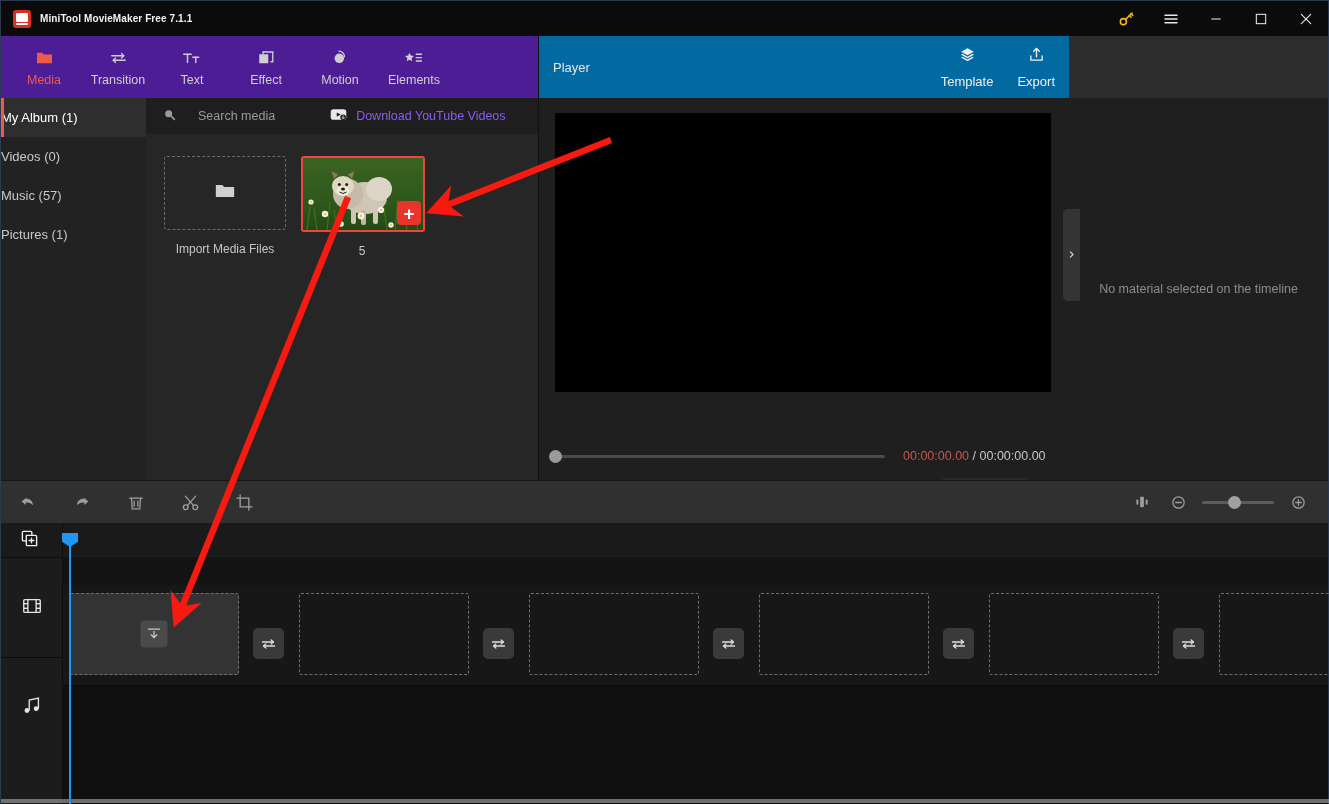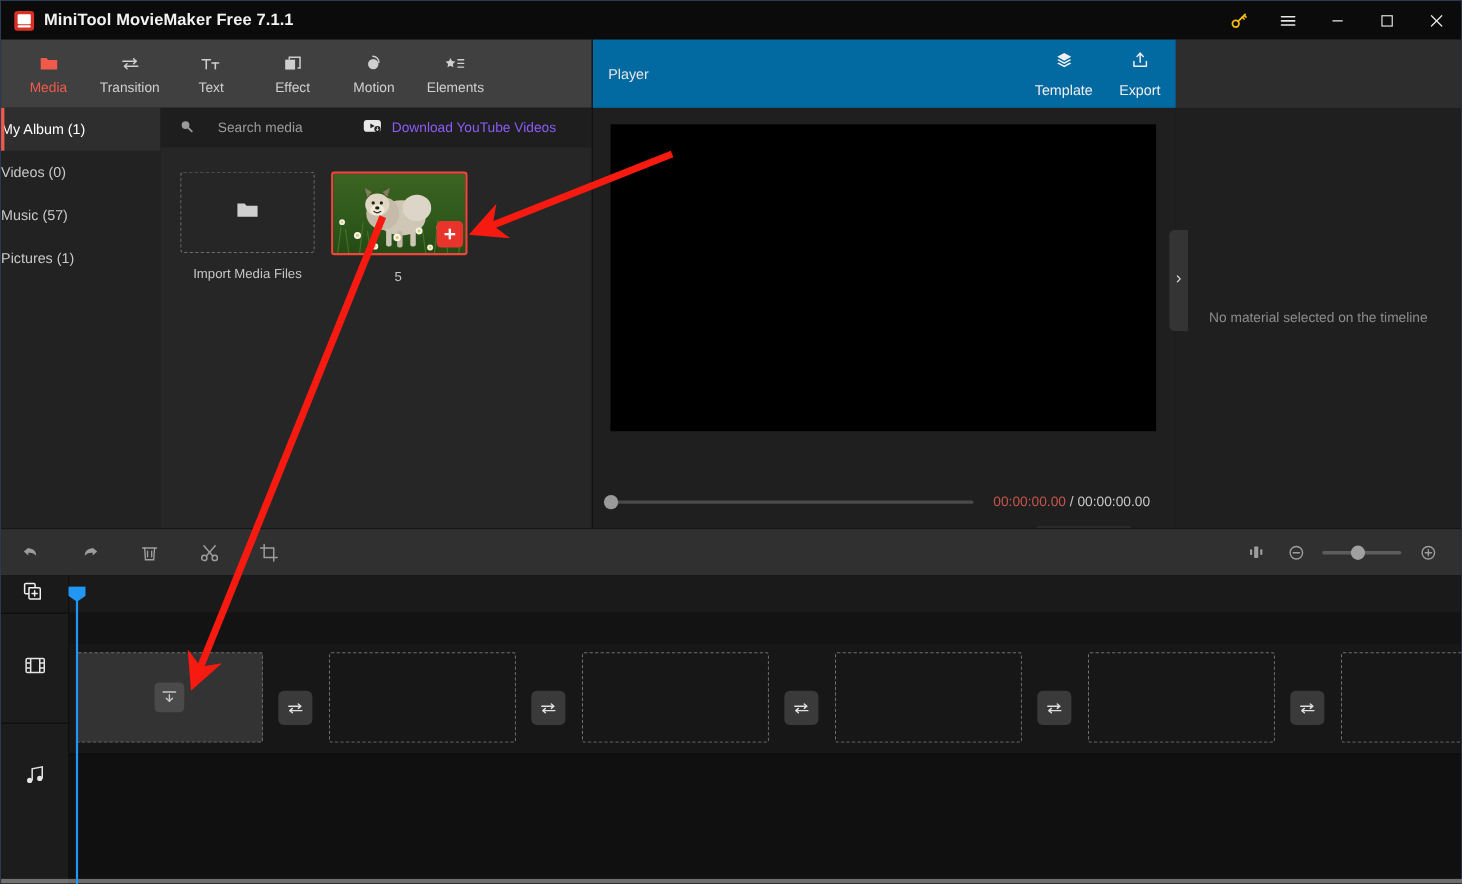--- a/index.html
+++ b/index.html
@@ -29,35 +29,35 @@
   }
   .app-logo::before {
     content: ""; position: absolute; left: 3px; top: 3px;
     width: 12px; height: 9px; background: #fff; border-radius: 1px;
   }
   .app-logo::after {
     content: ""; position: absolute; left: 3px; bottom: 2.5px;
     width: 12px; height: 2.5px; background: #fff; border-radius: 1px;
   }
   .app-title {
-    color: #f2f2f2; font-size: 15px; font-weight: bold; letter-spacing: .1px;
+    color: #f2f2f2; font-size: 10px; font-weight: bold; letter-spacing: .1px;
   }
   .win-ctrls {
     margin-left: auto; display: flex; align-items: center; height: 35px;
   }
   .win-btn {
     width: 45px; height: 35px; display: flex; align-items: center; justify-content: center;
     color: #e8e8e8;
   }
   .win-btn.key { color: #f5ba13; }
 
   
   .tabstrip {
     position: absolute; left: 0; top: 35px; width: 537px; height: 62px;
-    background: #404040;
+    background: #4c1d95;
     display: flex; align-items: center; padding-left: 6px;
   }
   .tab {
     width: 74px; height: 58px;
     display: flex; flex-direction: column; align-items: center; justify-content: center;
     gap: 5px; color: #cfcfcf; font-size: 12.5px; cursor: default;
   }
   .tab .ticon { height: 21px; display: flex; align-items: center; justify-content: center; }
   .tab.active { color: #f05a4b; }
 

